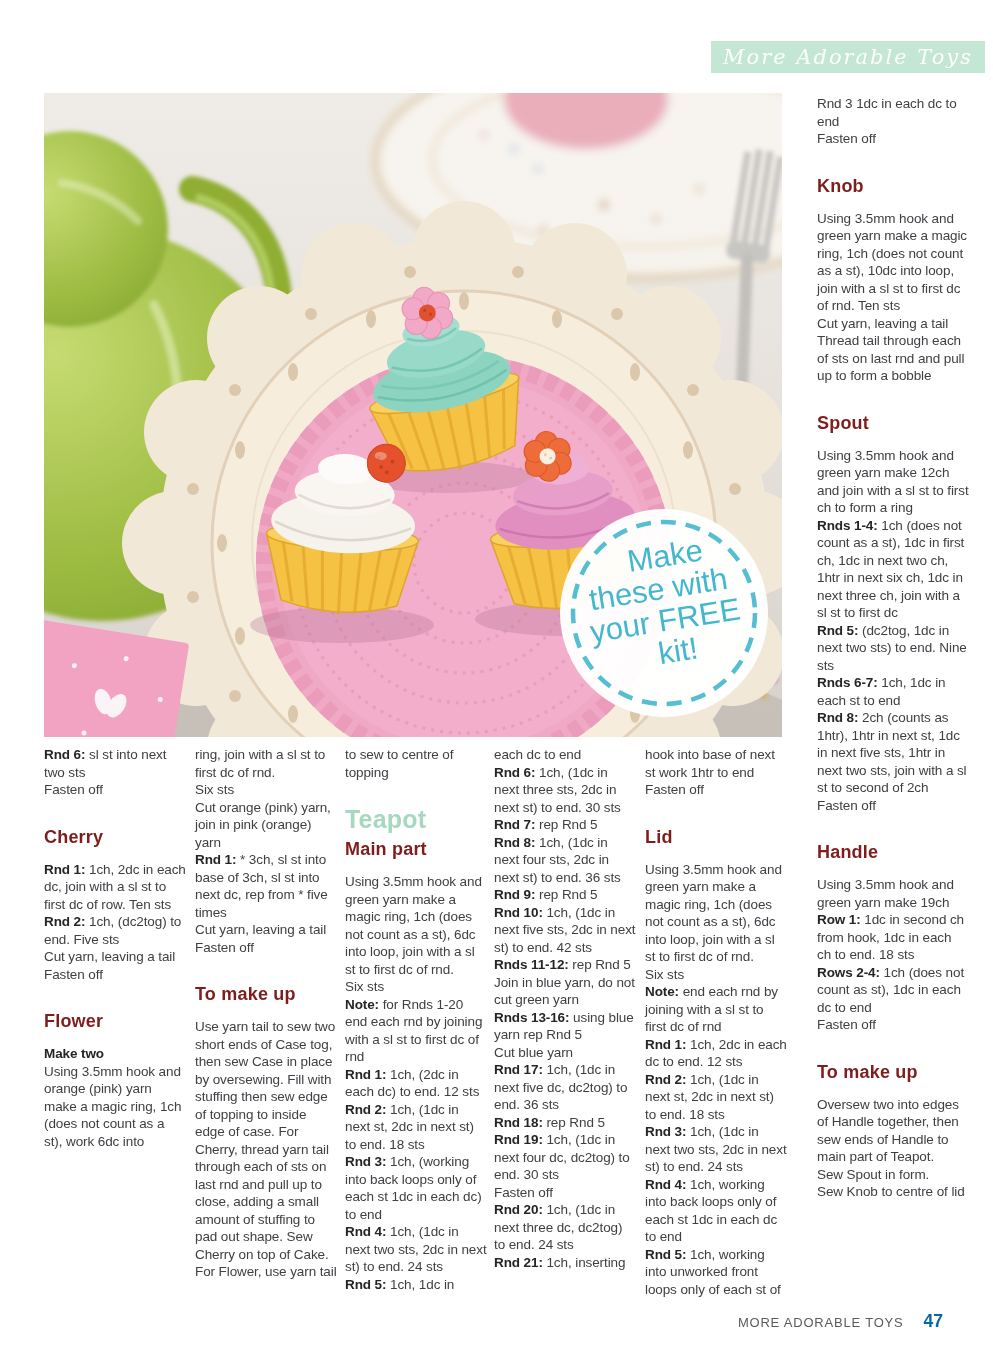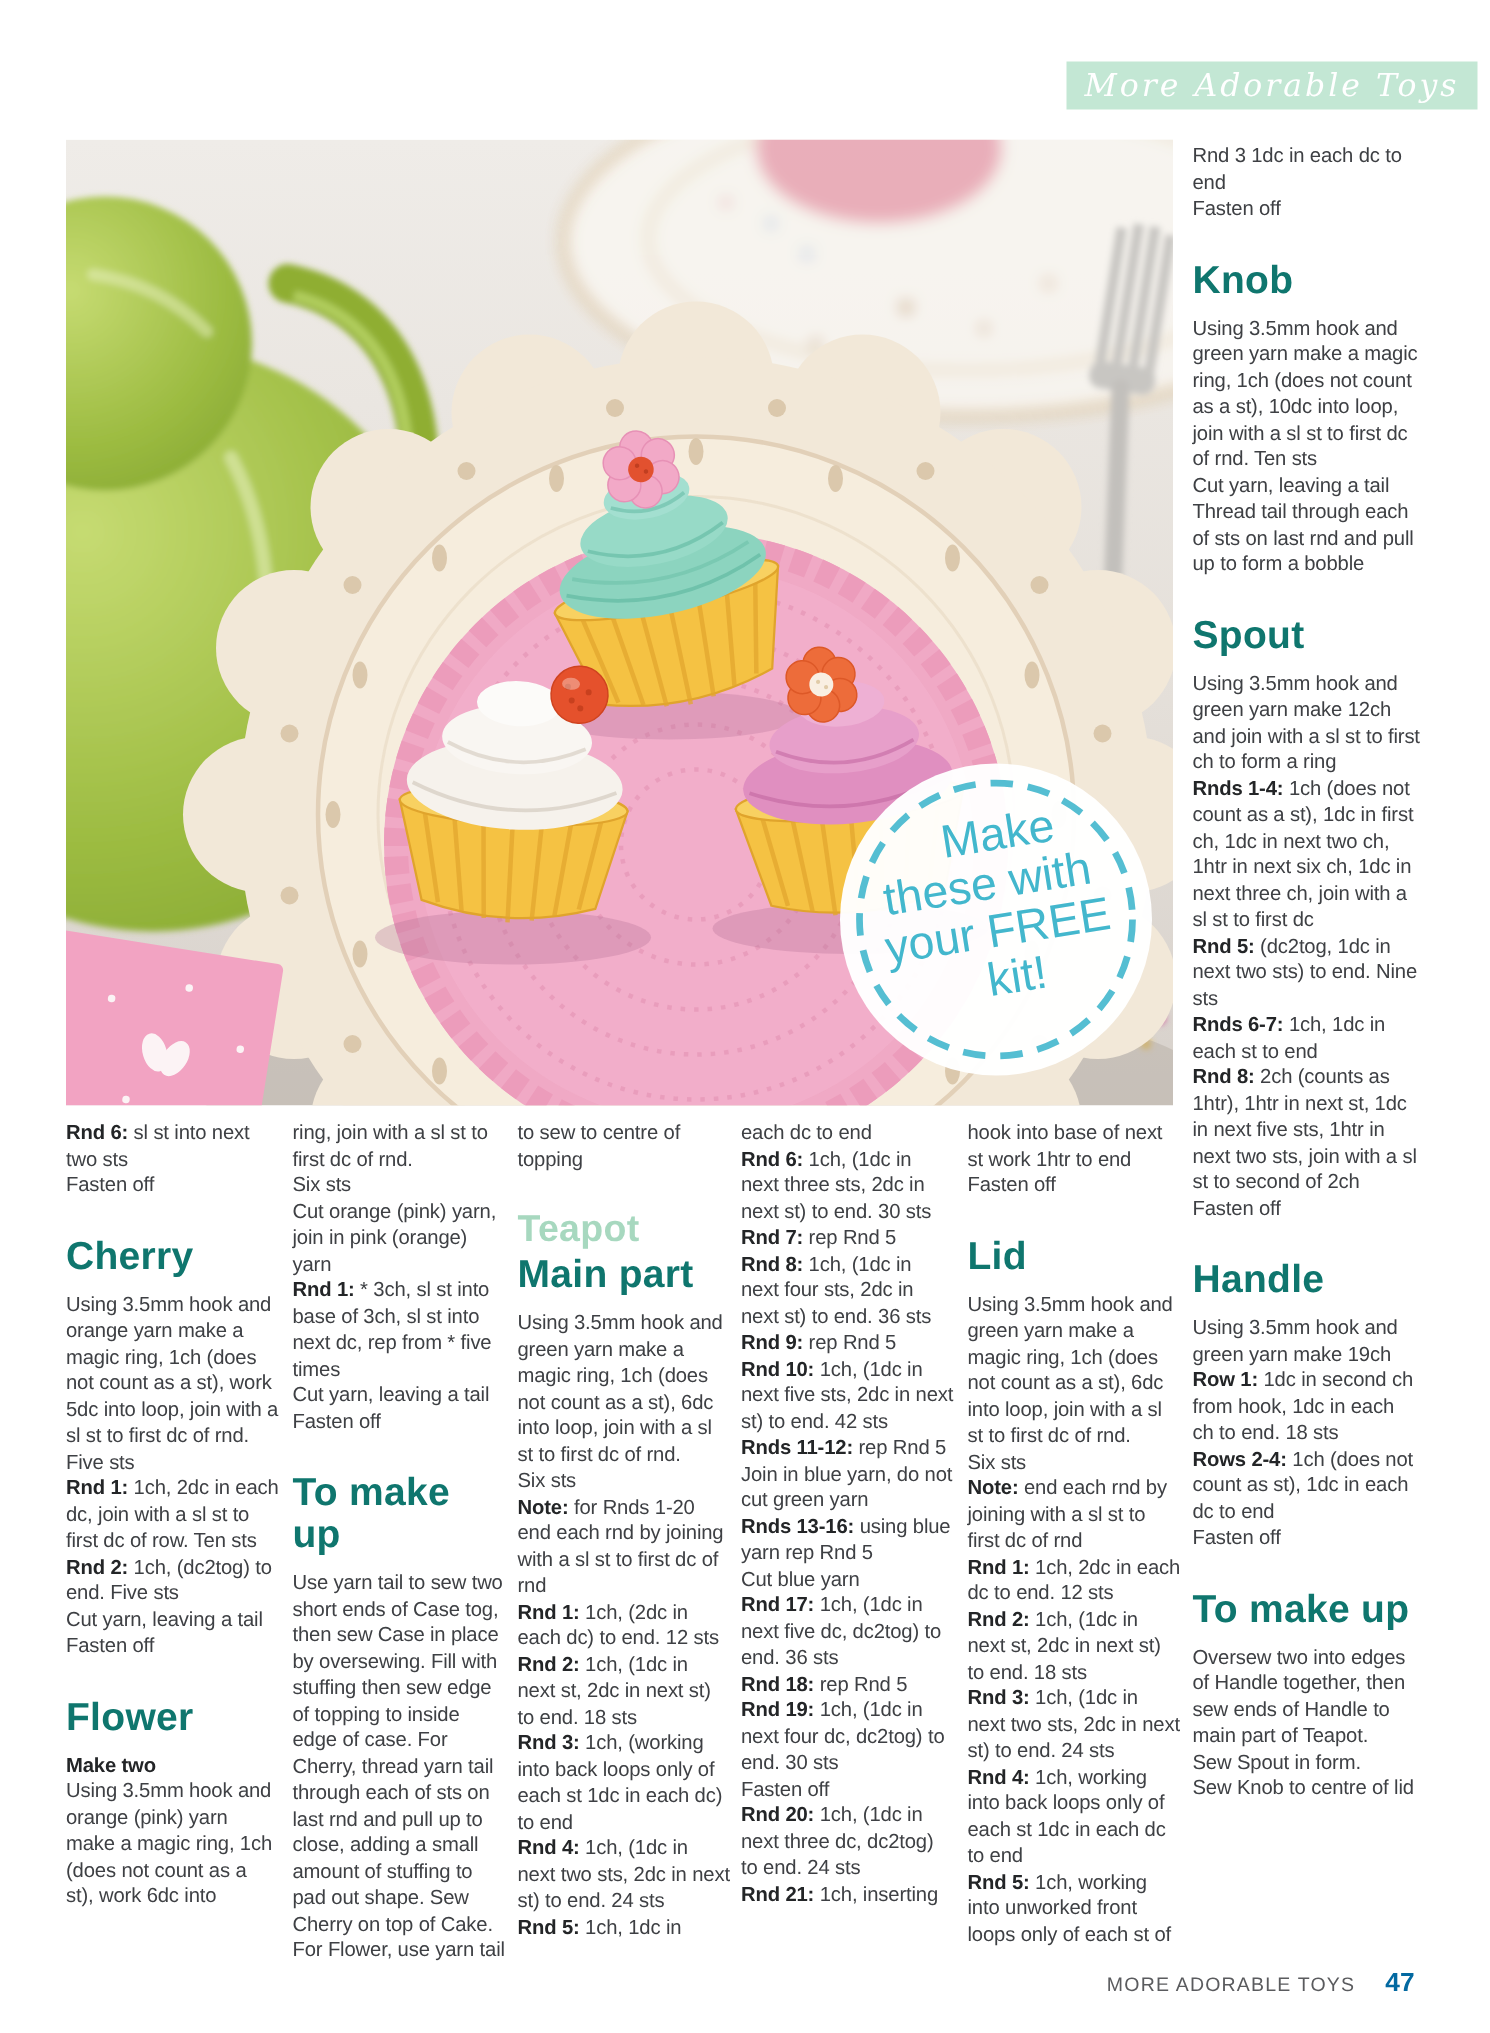--- a/index.html
+++ b/index.html
@@ -14,25 +14,25 @@
 
   
   .photo{position:absolute;left:44px;top:93px;width:738px;height:644px;overflow:hidden;}
   .photo svg{display:block;}
 
   
   .col{position:absolute;top:746px;width:142px;font-size:13.5px;line-height:17.5px;
        color:#3e4044;letter-spacing:-0.1px;}
   .col p{margin:0;}
   .col strong{color:#232527;text-align:center;}
-  .col-right{position:absolute;left:795px;top:95px;width:152px;font-size:13.5px;
+  .col-right{position:absolute;left:817px;top:95px;width:152px;font-size:13.5px;
        line-height:17.5px;color:#3e4044;letter-spacing:-0.1px;}
   .col-right p{margin:0;}
   .col-right strong{color:#232527;}
-  h2.h-teal{color:#0f766e;font-size:26px;line-height:28px;margin:24px 0 10px;
+  h2.h-teal{color:#7f1d1d;font-size:18px;line-height:28px;margin:24px 0 10px;
        font-weight:700;letter-spacing:0.2px;}
   h2.h-mint{color:#a7d8bf;font-size:25px;line-height:28px;margin:24px 0 0;
        font-weight:700;letter-spacing:0.2px;}
   h2.tight{margin-top:2px;}
   p.bold-line{font-weight:700;color:#232527;}
 
   
   .footer{position:absolute;top:1311px;right:50px;display:flex;align-items:baseline;gap:20px;}
   .footer-label{font-size:13px;color:#5a5b5e;letter-spacing:0.8px;}
   .footer-page{font-size:17.5px;font-weight:700;color:#0369a1;}
@@ -277,21 +277,20 @@
           <text x="628" y="570">kit!</text>
         </g>
       </g>
     </svg>
   </figure>
 
   <div class="col" style="left:44px">
       <p><strong>Rnd 6:</strong> sl st into next two sts</p>
       <p>Fasten off</p>
       <h2 class="h-teal">Cherry</h2>
-      <p>Using 3.5mm hook and orange yarn make a magic ring, 1ch (does not count as a st), work 5dc into loop, join with a sl st to first dc of rnd. Five sts</p>
       <p><strong>Rnd 1:</strong> 1ch, 2dc in each dc, join with a sl st to first dc of row. Ten sts</p>
       <p><strong>Rnd 2:</strong> 1ch, (dc2tog) to end. Five sts</p>
       <p>Cut yarn, leaving a tail</p>
       <p>Fasten off</p>
       <h2 class="h-teal">Flower</h2>
       <p class="bold-line">Make two</p>
       <p>Using 3.5mm hook and orange (pink) yarn make a magic ring, 1ch (does not count as a st), work 6dc into</p>
     </div>
   <div class="col" style="left:195px">
       <p>ring, join with a sl st to first dc of rnd.</p>

